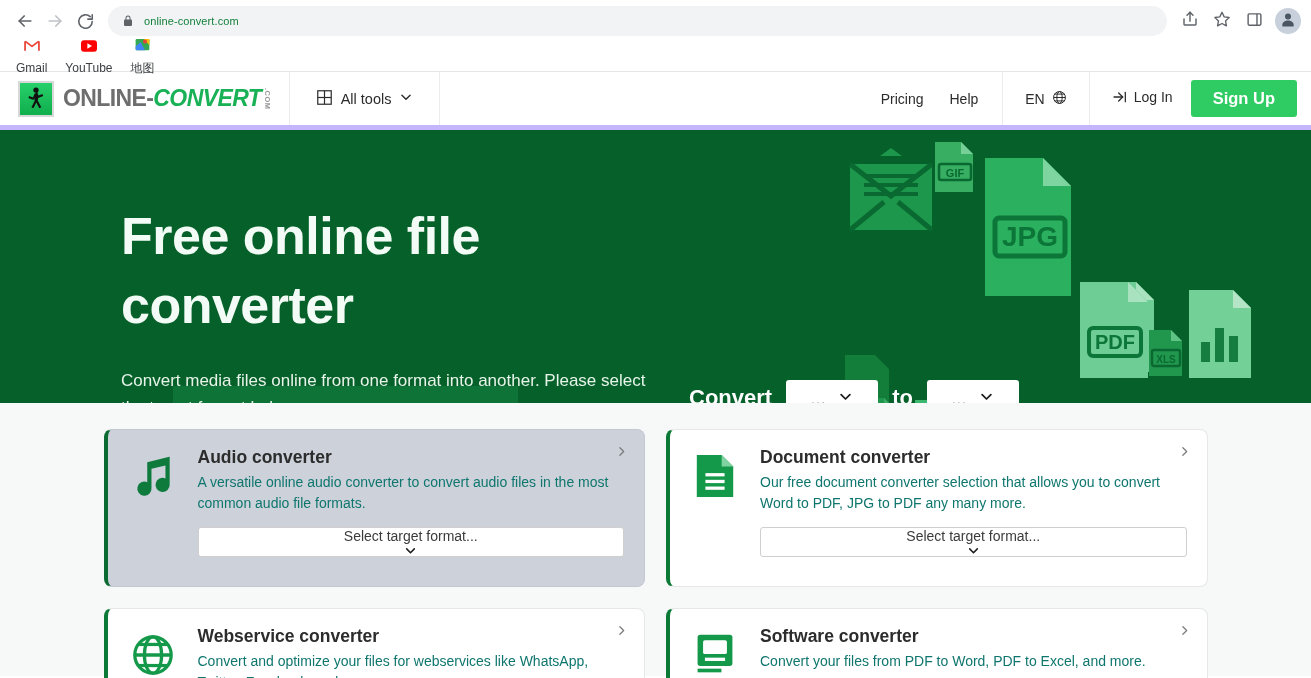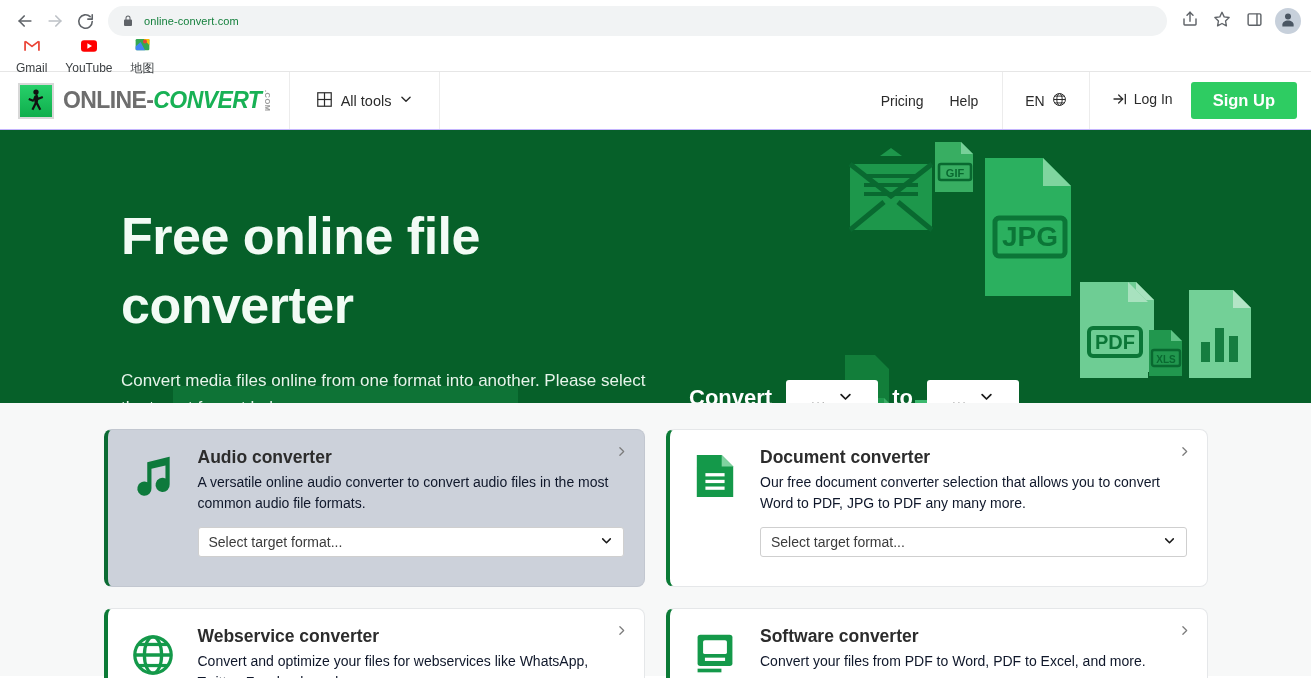--- a/index.html
+++ b/index.html
@@ -42,21 +42,21 @@
   }
   .bm {
     display: flex; align-items: center; gap: 7px; padding: 3px 8px 3px 6px;
     border-radius: 4px; font-size: 12px; color: #3c4043; white-space: nowrap; flex-direction: column;
   }
   .bm-ico { width: 16px; height: 16px; display: flex; align-items: center; justify-content: center; }
 
   
   .site-header {
     height: 58px; display: flex; align-items: stretch; background: #ffffff;
-    border-bottom: 1px solid #c4b5fd;
+    border-bottom: 5px solid #c4b5fd;
   }
   .logo-cell {
     display: flex; align-items: center; padding-left: 18px; padding-right: 18px;
     border-right: 1px solid #ececec;
   }
   .logo-mark {
     width: 36px; height: 36px; margin-right: 9px; position: relative;
     background: linear-gradient(#27d06a, #0fae4c);
     border: 2px solid #d8d8d8; flex: 0 0 auto;
   }
@@ -120,27 +120,27 @@
   }
   .card {
     background: #ffffff; border: 1px solid #e5e7e9; border-left: 4px solid #0b7a36;
     border-radius: 8px; padding: 17px 20px 29px 18px; position: relative;
     display: flex; gap: 18px; min-height: 133px;
   }
   .card.highlight { background: #ccd1da; border-color: #c2c7d0; border-left: 4px solid #0b6b33; }
   .card-icon { width: 54px; flex: 0 0 54px; display: flex; align-items: flex-start; justify-content: center; padding-top: 6px; }
   .card-body { flex: 1 1 auto; min-width: 0; }
   .card-title { font-size: 17.5px; font-weight: bold; color: #2c2c2c; margin-bottom: 4px; }
-  .card-desc { font-size: 14px; line-height: 1.5; color: #0f172a; }
+  .card-desc { font-size: 14px; line-height: 1.5; color: #0f766e; }
   .card-chevron { position: absolute; right: 16px; top: 14px; color: #7b7b7b; }
   .target-select {
     margin-top: 13px; width: 100%; height: 30px; background: #ffffff;
     border: 1px solid #cfcfcf; border-radius: 3px;
     display: flex; align-items: center; justify-content: space-between;
-    padding: 0 10px; font-size: 14px; color: #3b3b3b;
+    padding: 0 10px; font-size: 14px; color: #3b3b3b; flex-direction: column;
   }
 </style>
 </head>
 <body>
 
 <div class="browser-chrome">
 
   <div class="toolbar">
     <div class="nav-btn">
       <span>

